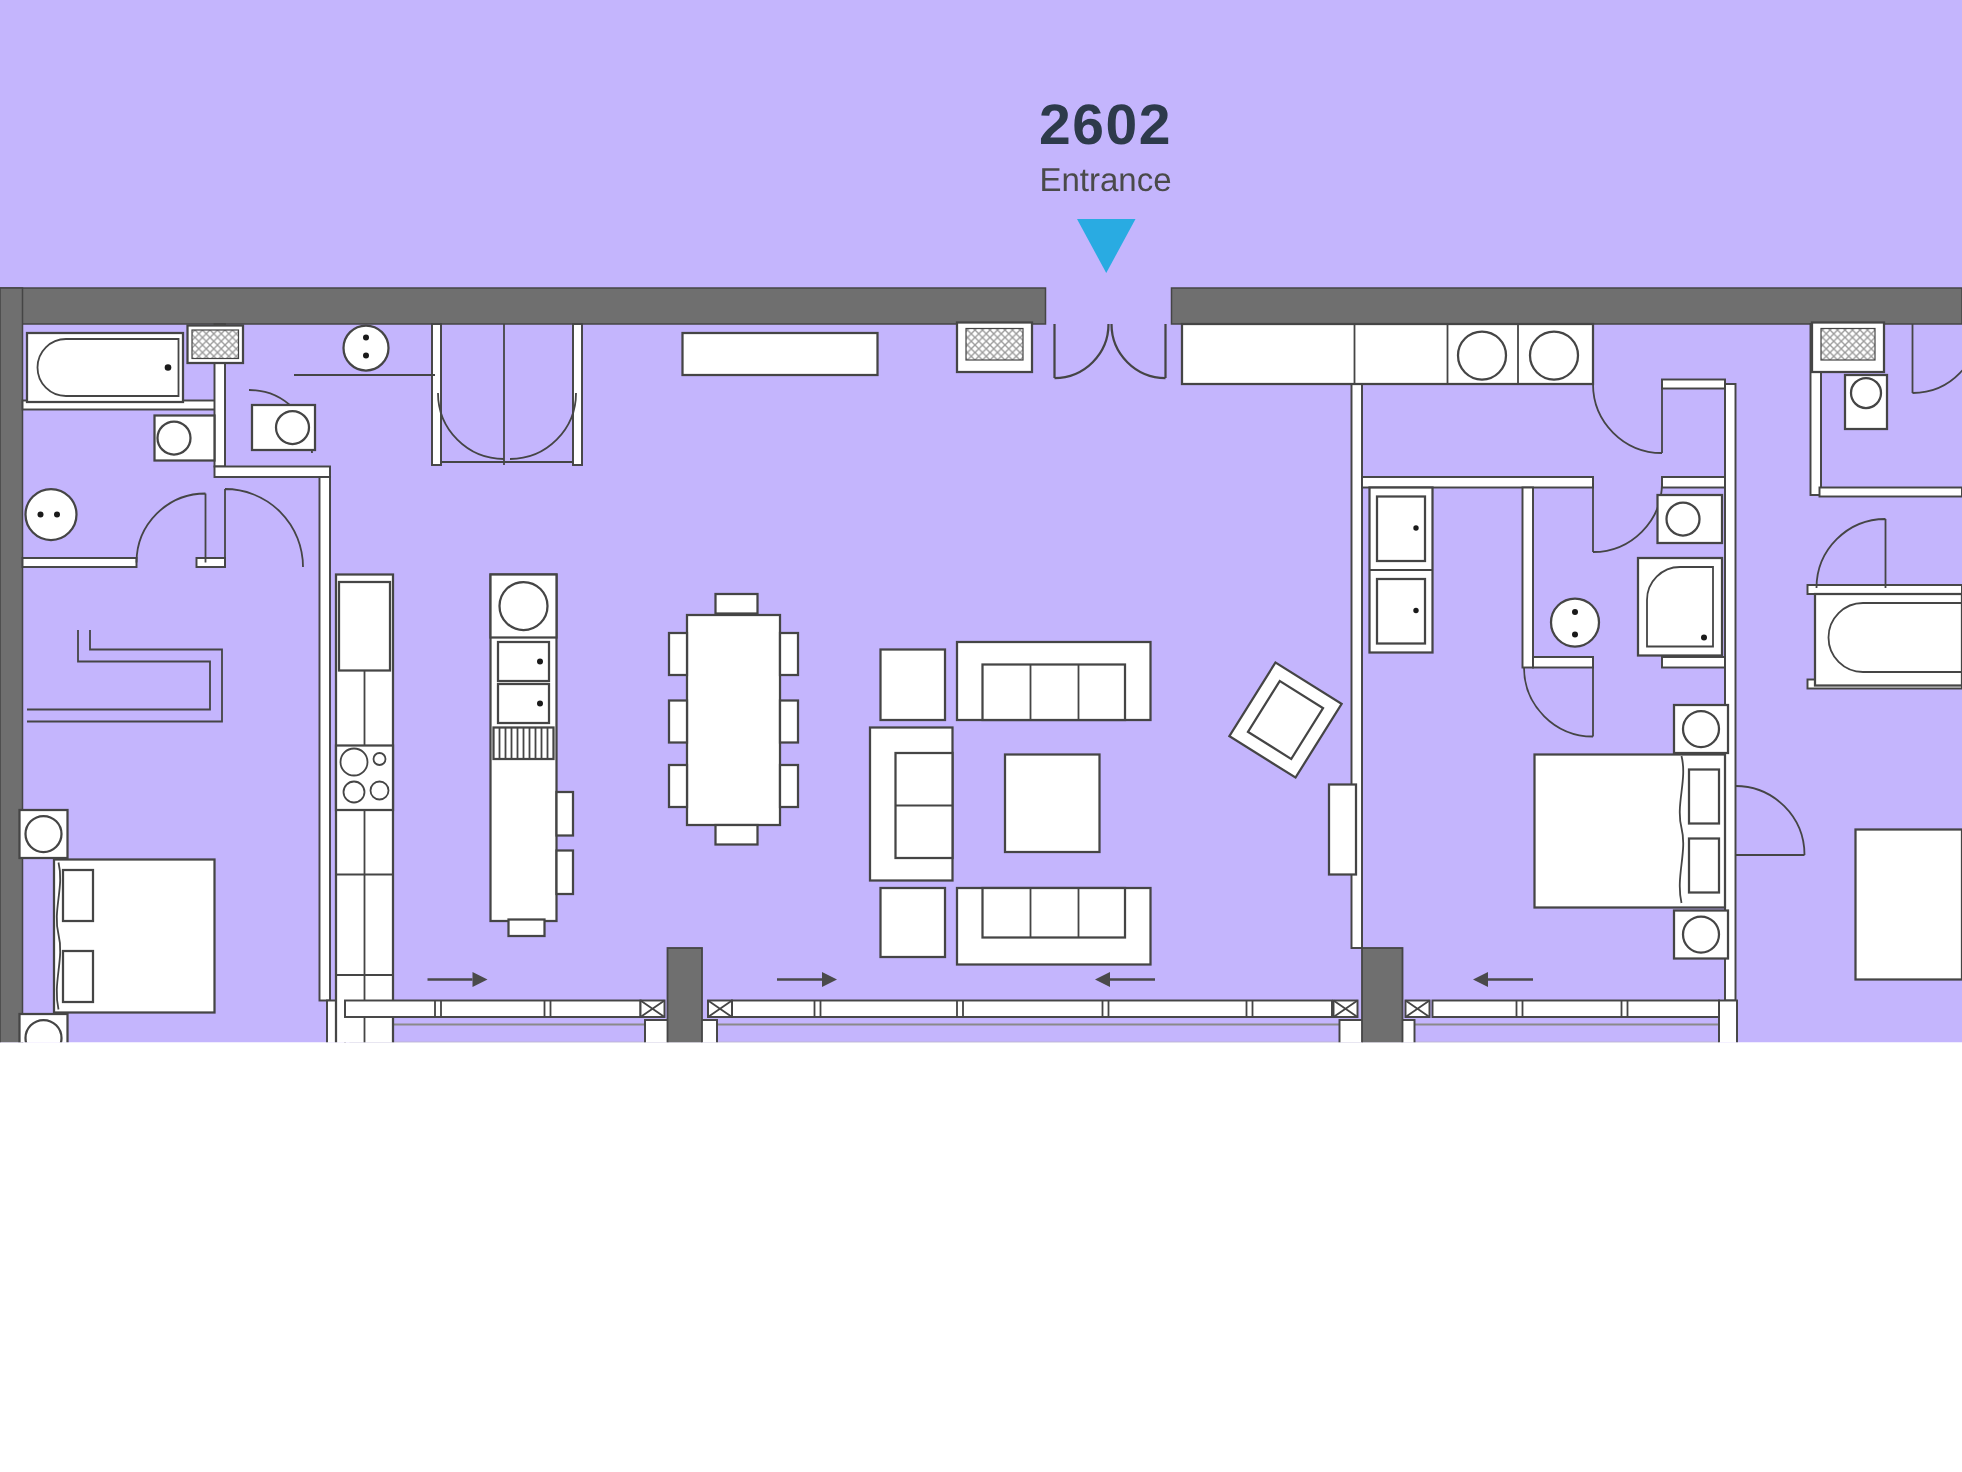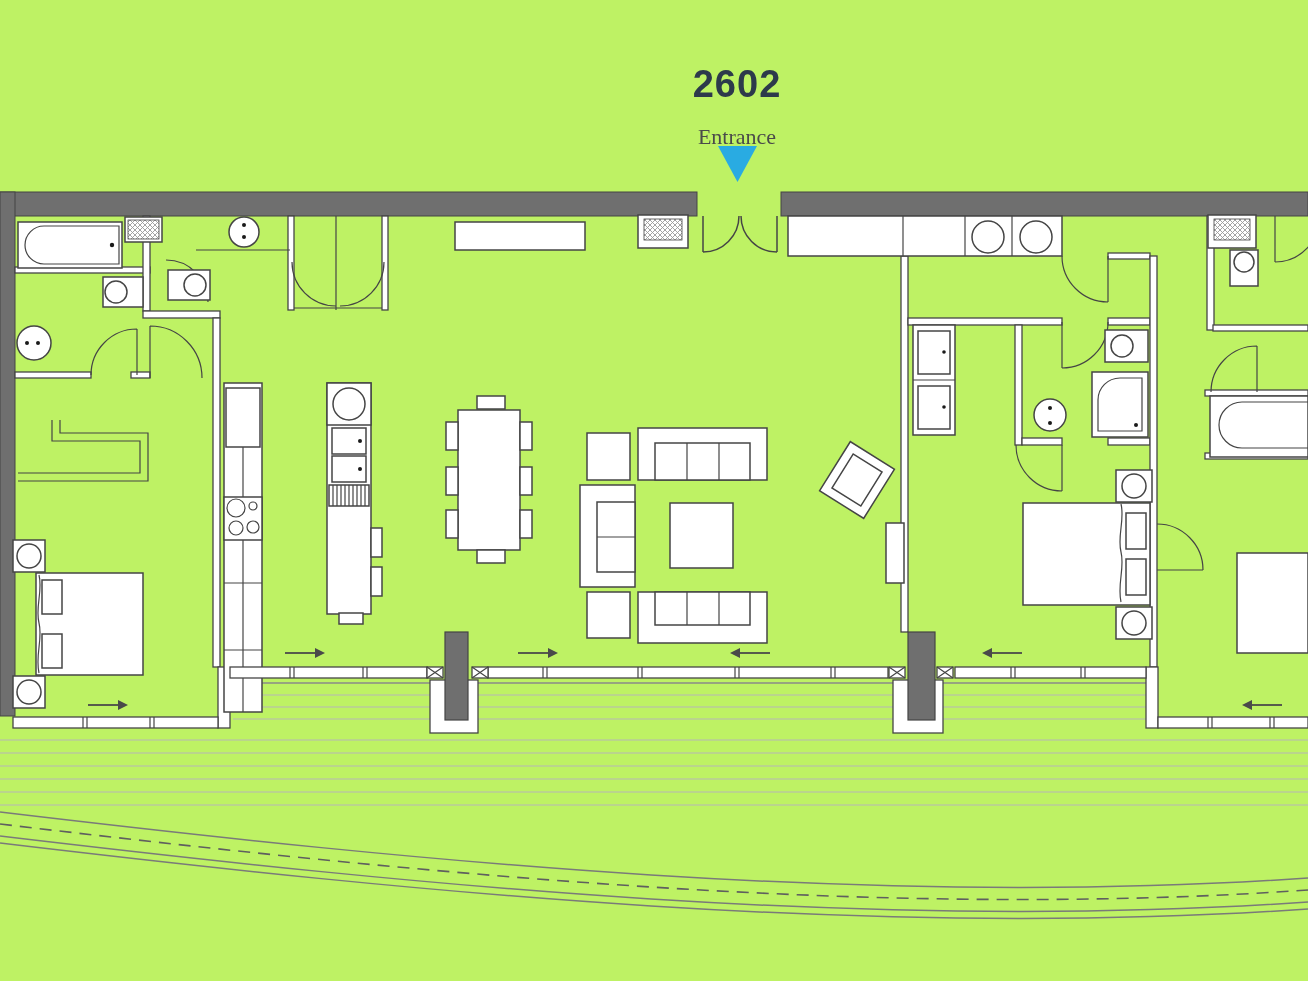--- a/index.html
+++ b/index.html
@@ -1,21 +1,21 @@
 <!DOCTYPE html>
 <html><head>
 <meta charset="utf-8">
 <style>
   html,body{margin:0;padding:0;background:#ffffff;}
-  .stage{position:relative;width:1308px;height:981px;background:#bef264;overflow:hidden;
+  .stage{position:relative;width:1308px;height:695px;background:#c4b5fd;overflow:hidden;
          font-family:"Liberation Sans", sans-serif;}
   .title-block{position:absolute;left:737px;top:64px;transform:translateX(-50%);
                text-align:center;line-height:1.1;}
   .unit-number{font-size:38px;font-weight:bold;color:#2d3a4b;letter-spacing:1px;}
-  .entrance-label{font-size:22px;color:#4a4a4a;margin-top:19px;font-family:Liberation Serif, serif;}
+  .entrance-label{font-size:22px;color:#4a4a4a;margin-top:2px;}
   svg.plan{position:absolute;left:0;top:0;}
   .ln{stroke:#454545;stroke-width:1.5;fill:none;}
   .lnthin{stroke:#454545;stroke-width:1.2;fill:none;}
   .bold{stroke-width:2.2;}
   .wallrect{fill:#ffffff;stroke:#454545;stroke-width:1.3;}
   .fix{fill:#ffffff;stroke:#454545;stroke-width:1.5;}
   .dot{fill:#1a1a1a;stroke:none;}
   .deck{stroke:#b5b5b5;stroke-width:1.1;fill:none;}
   .deckedge{stroke:#8a8a8a;stroke-width:1.4;fill:none;}
   .curve{stroke:#7a7a7a;stroke-width:1.5;fill:none;}

